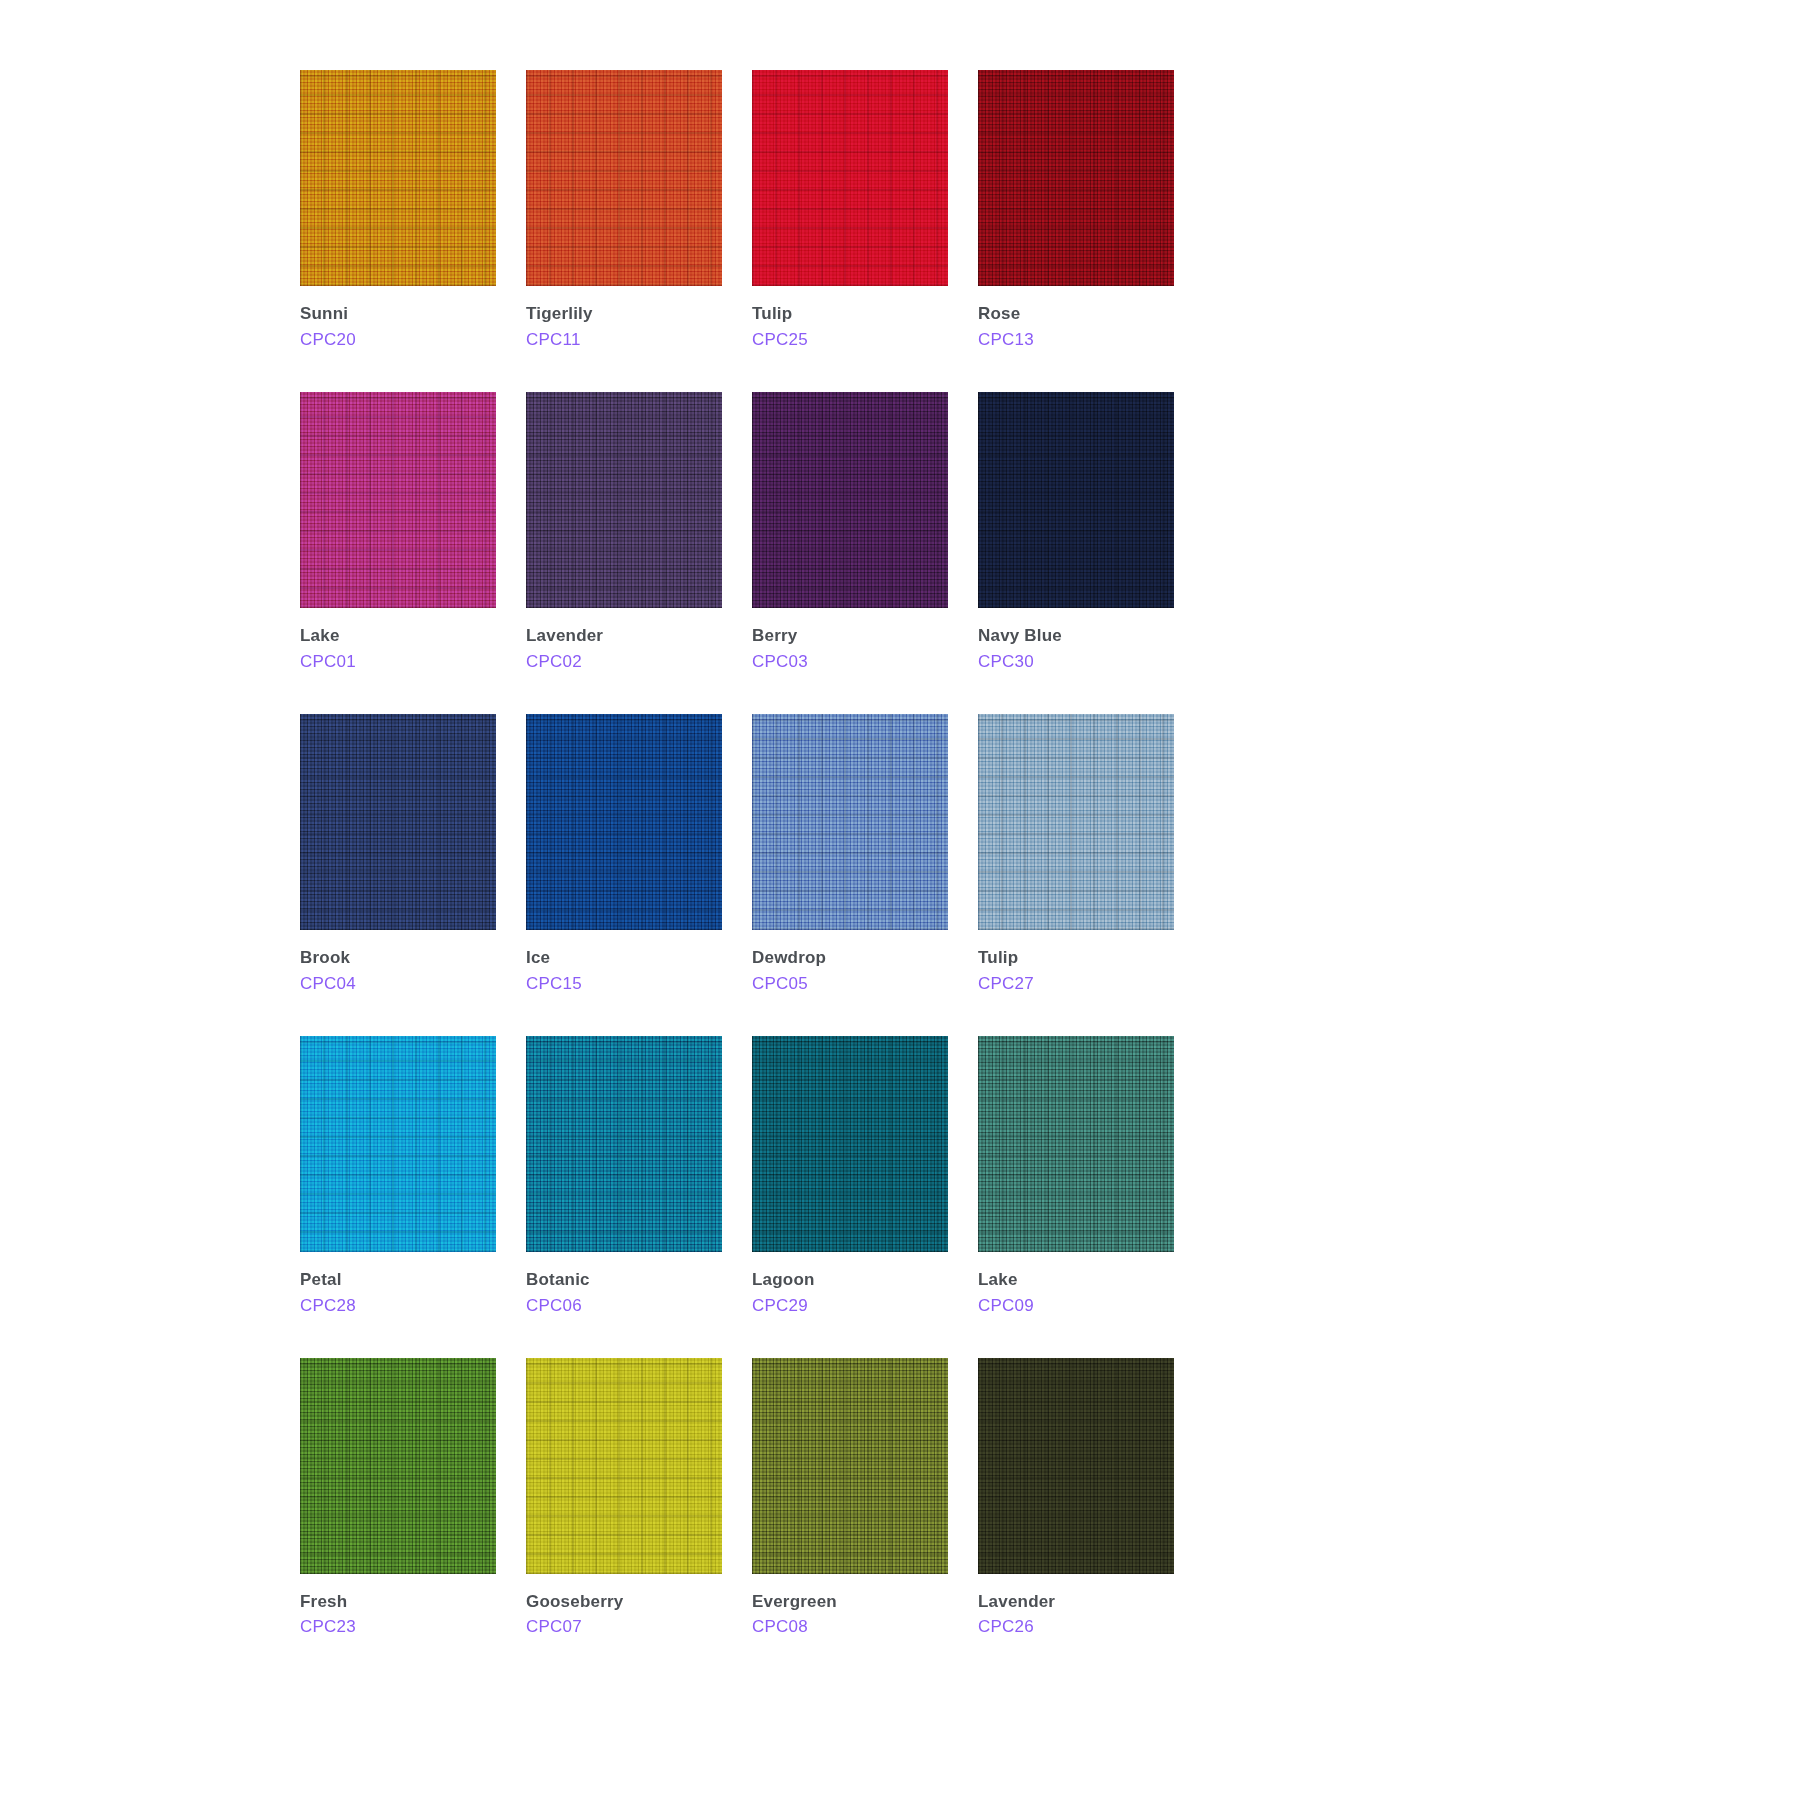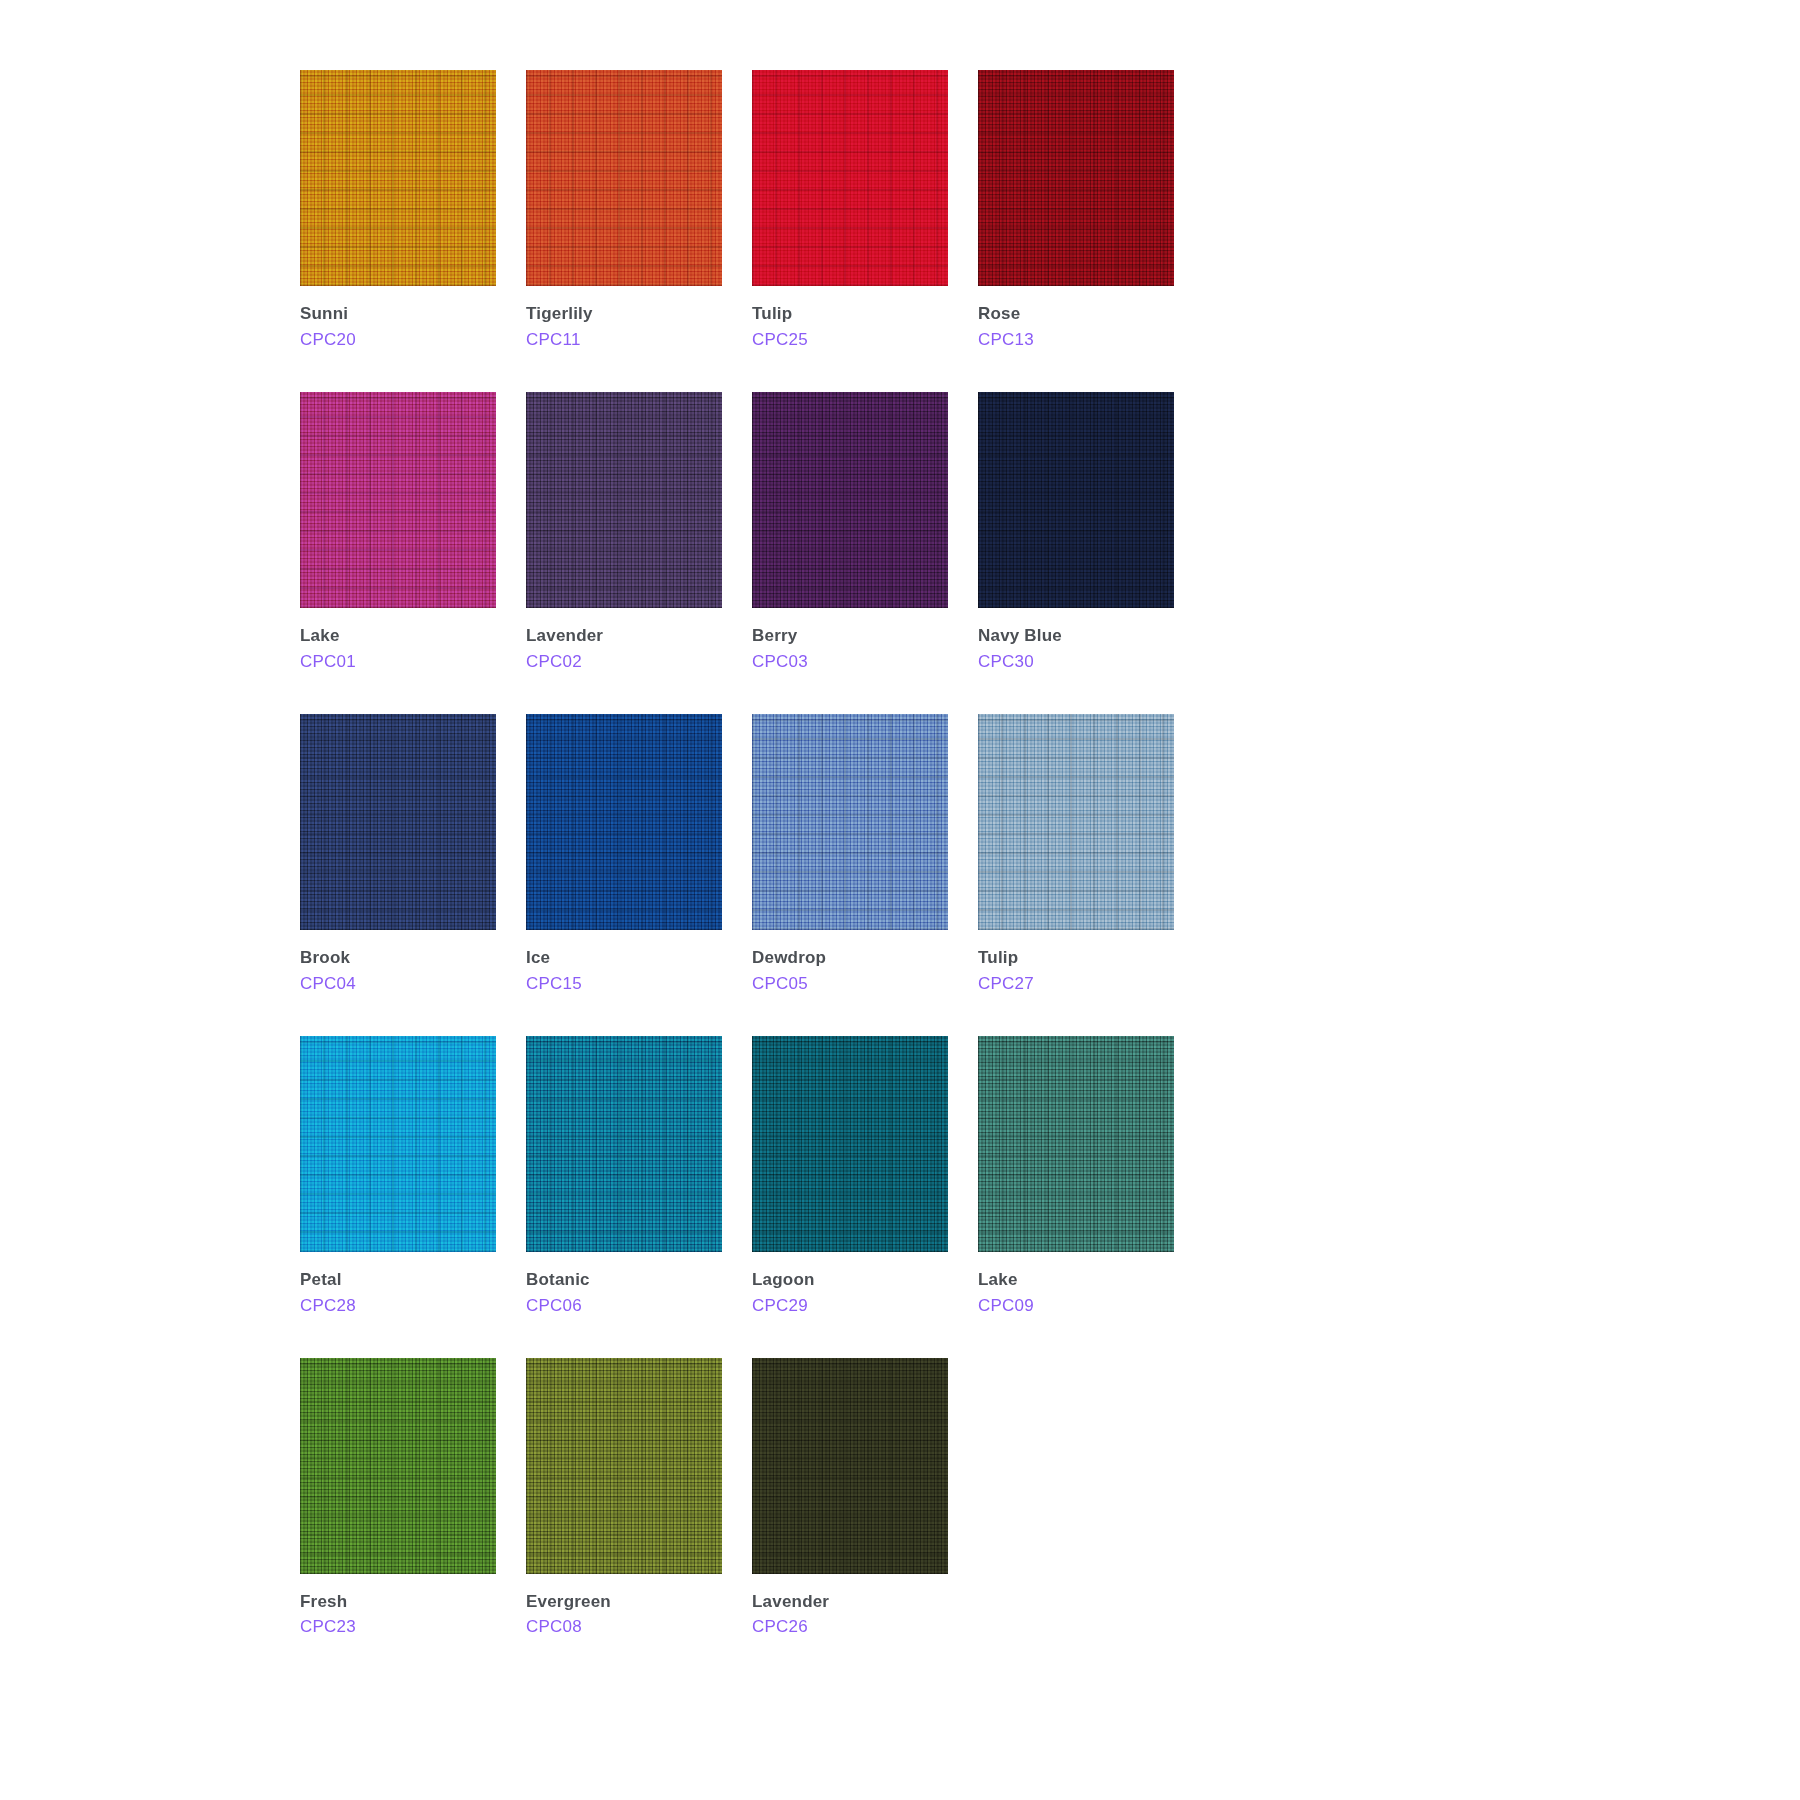--- a/index.html
+++ b/index.html
@@ -250,20 +250,27 @@
         </div>
       </div>
       <div class="swatch-cell">
         <div class="swatch-chip" style="background-color: rgb(79, 132, 41);"></div>
         <div class="swatch-caption">
           <div class="swatch-name">Fresh</div>
           <div class="swatch-code">CPC23</div>
         </div>
       </div>
       <div class="swatch-cell">
+        <div class="swatch-chip" style="background-color: rgb(195, 192, 35);"></div>
+        <div class="swatch-caption">
+          <div class="swatch-name">Gooseberry</div>
+          <div class="swatch-code">CPC07</div>
+        </div>
+      </div>
+      <div class="swatch-cell">
         <div class="swatch-chip" style="background-color: rgb(111, 124, 44);"></div>
         <div class="swatch-caption">
           <div class="swatch-name">Evergreen</div>
           <div class="swatch-code">CPC08</div>
         </div>
       </div>
       <div class="swatch-cell">
         <div class="swatch-chip" style="background-color: rgb(50, 53, 31);"></div>
         <div class="swatch-caption">
           <div class="swatch-name">Lavender</div>

